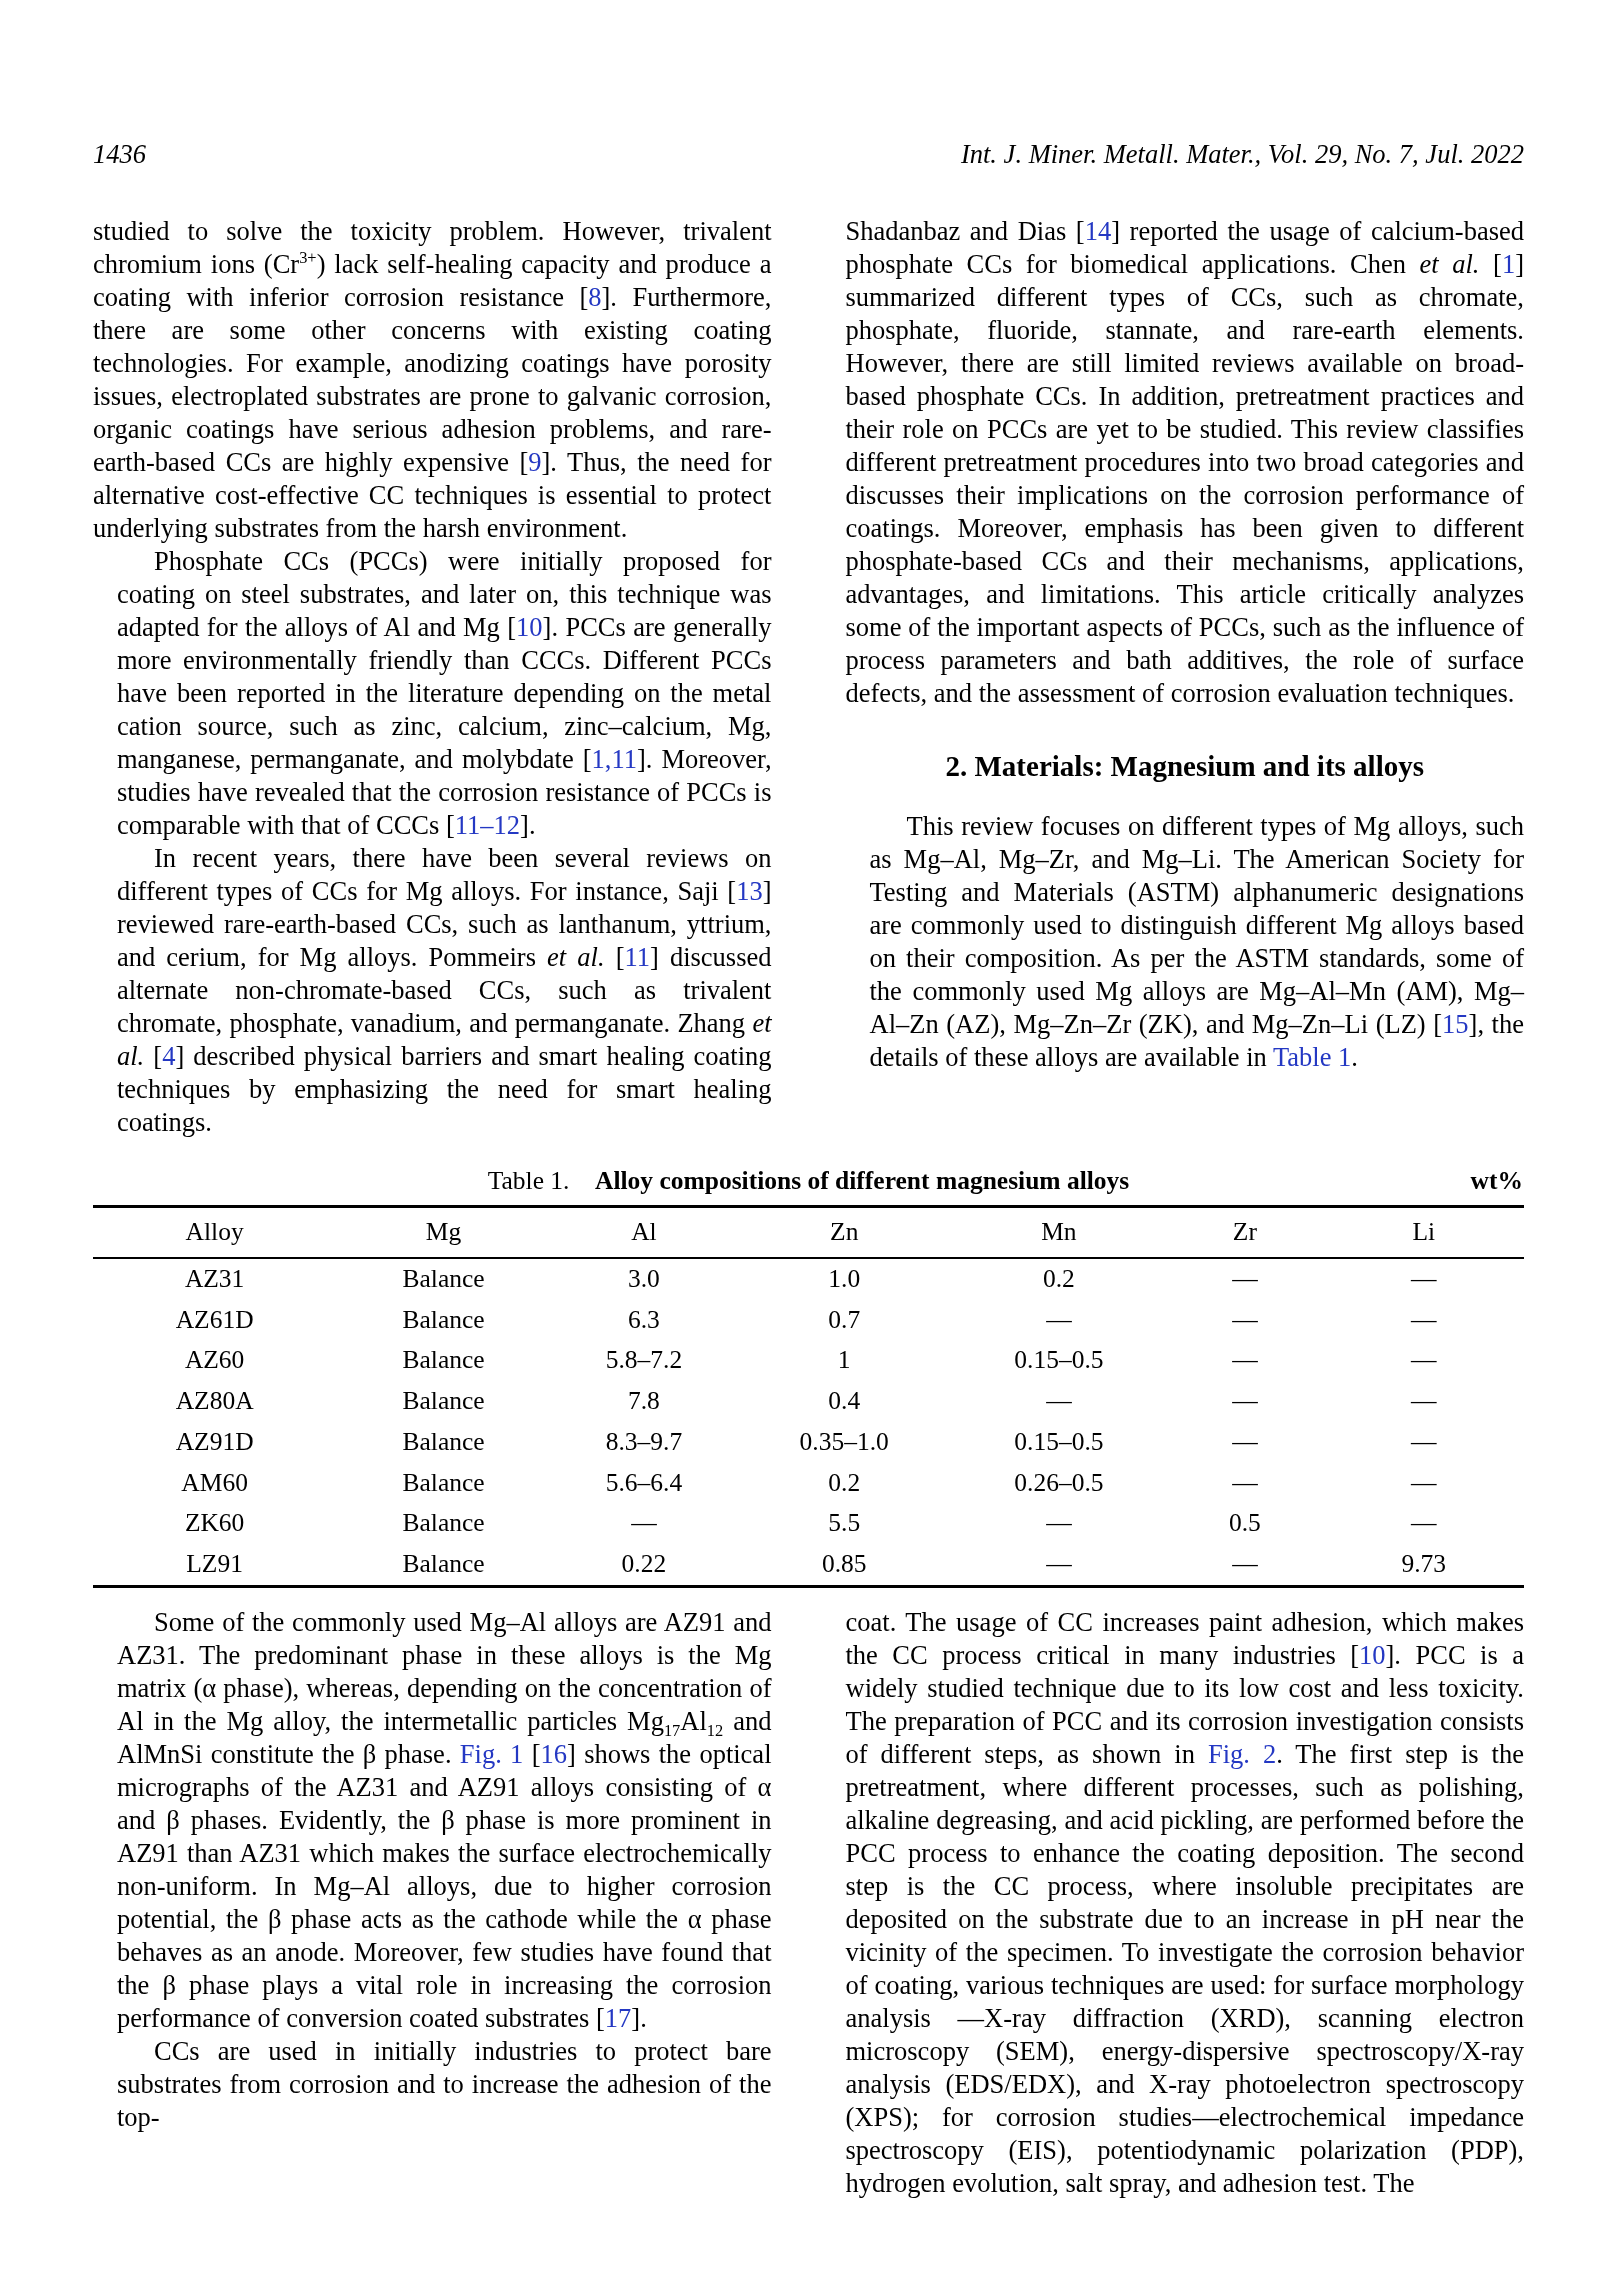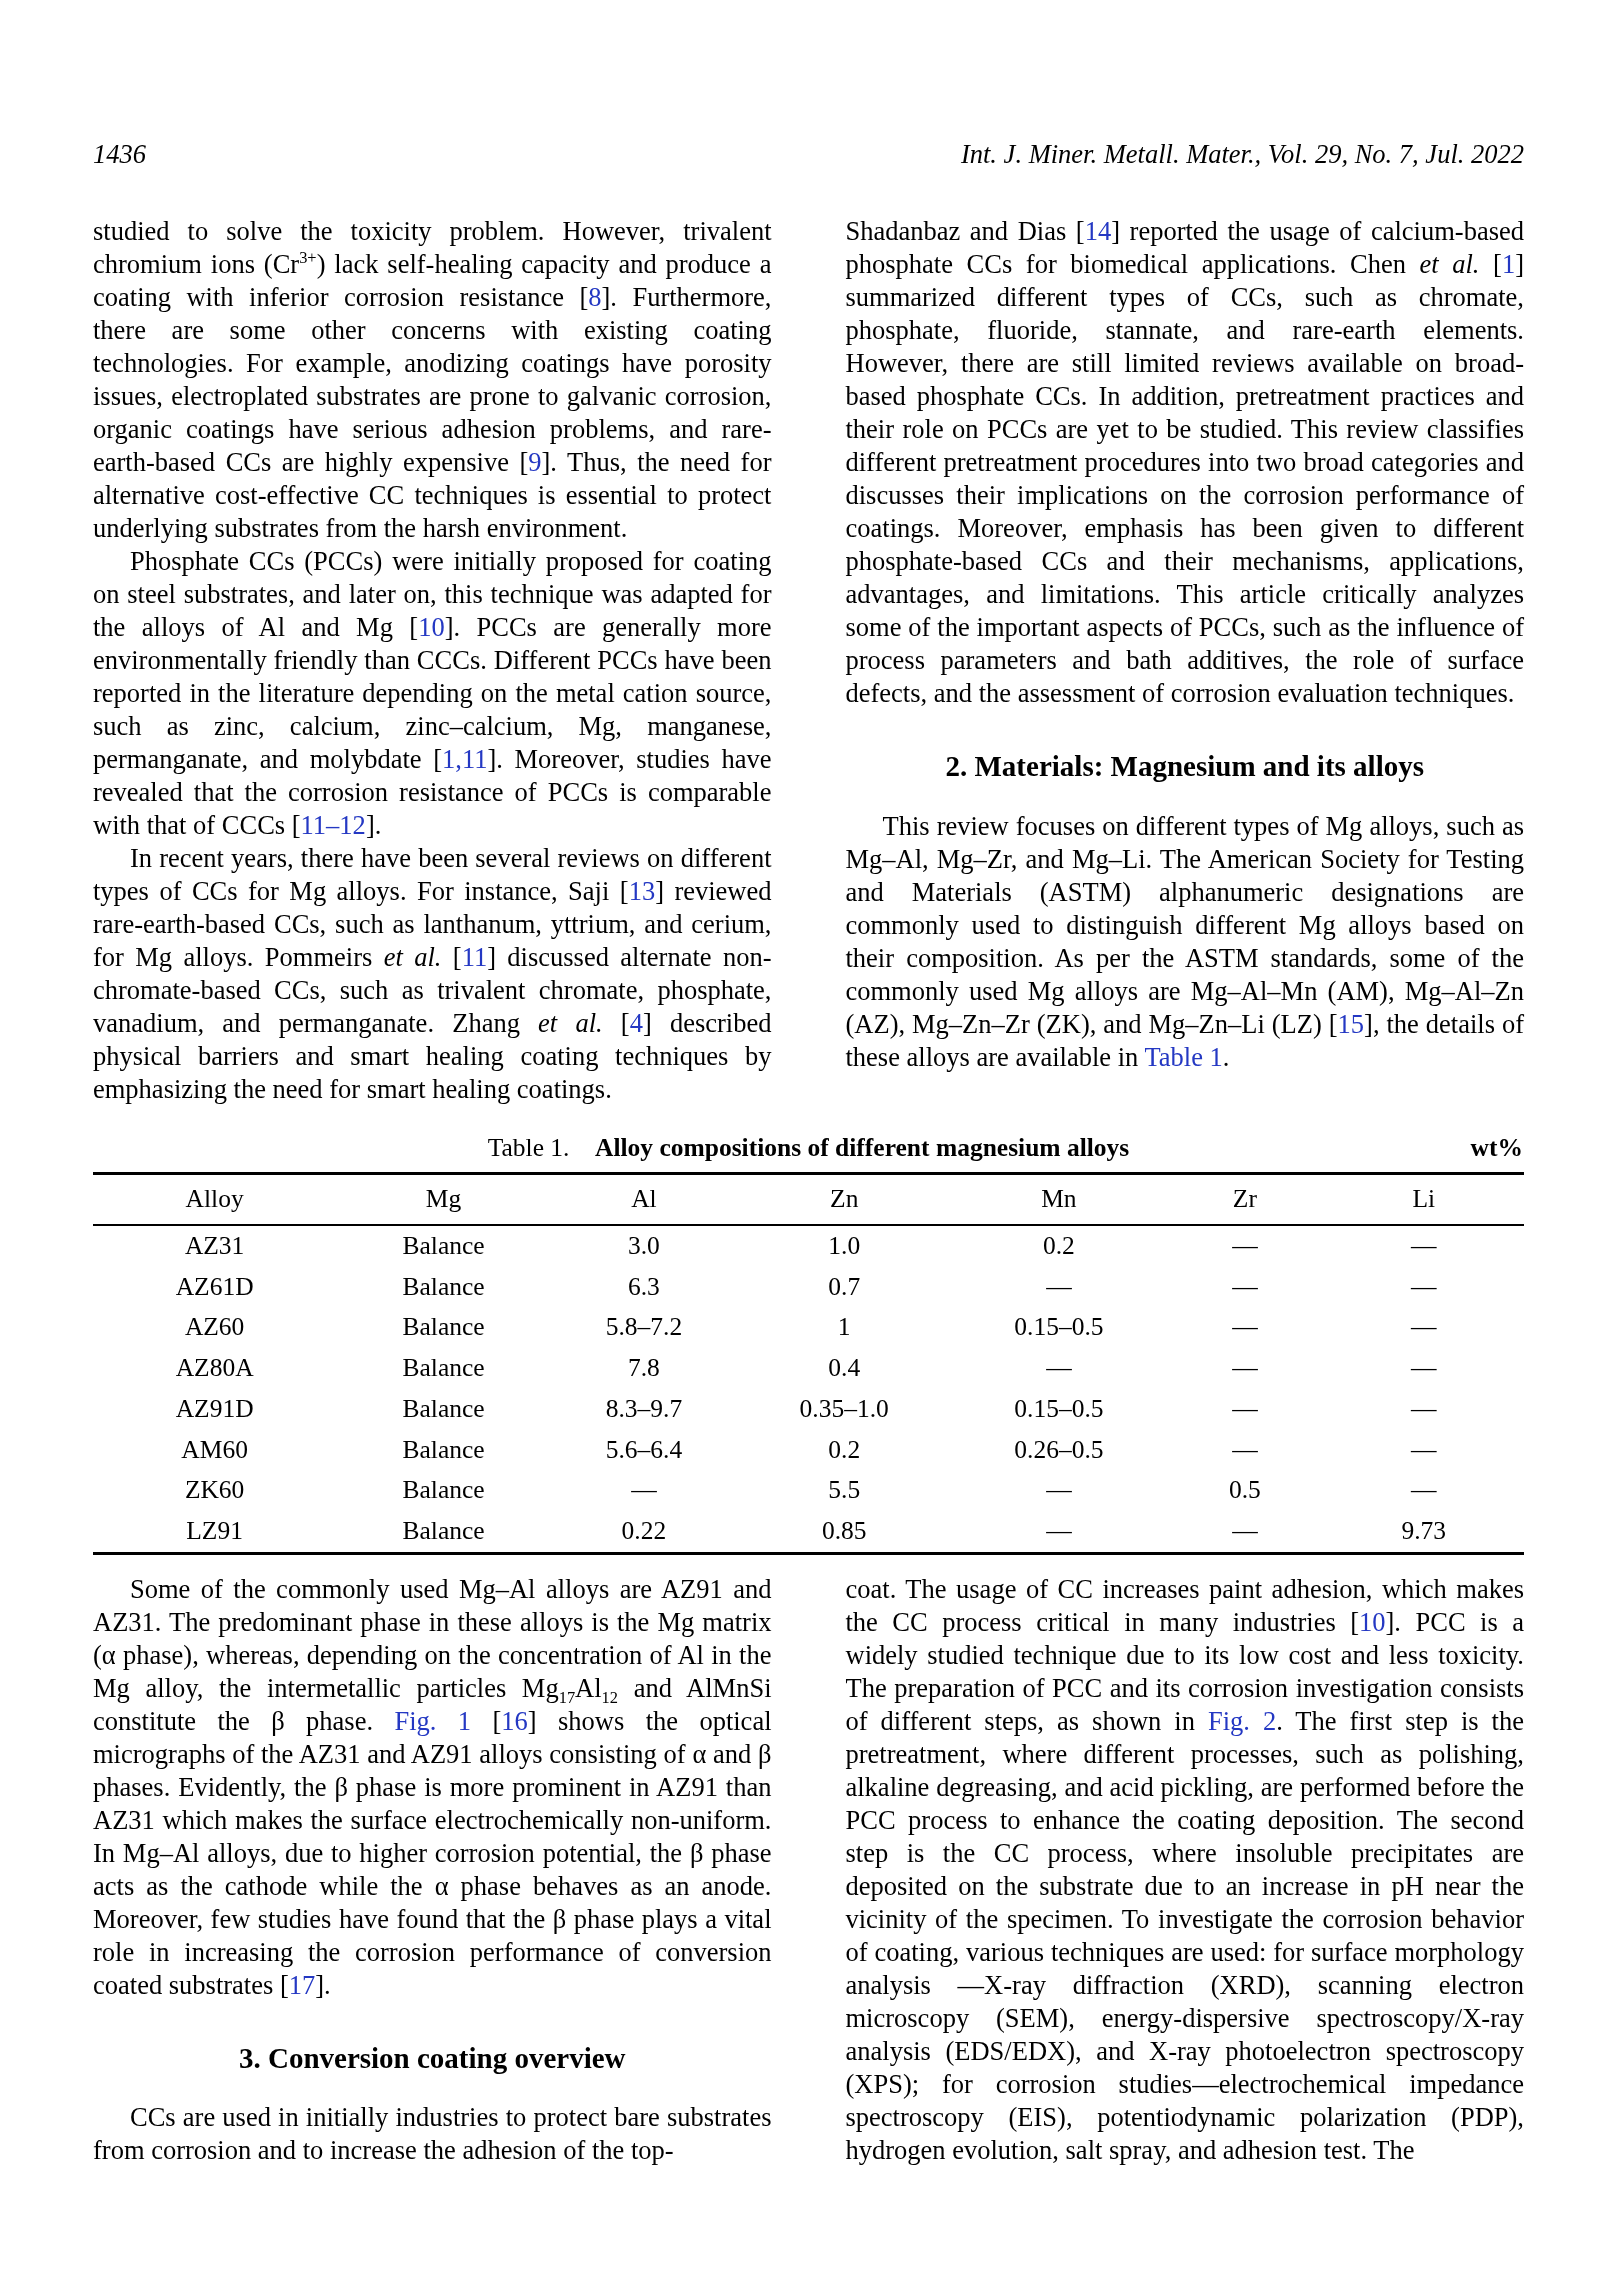--- a/index.html
+++ b/index.html
@@ -17,21 +17,21 @@
     font-style: italic; font-size: 26.5px; margin-bottom: 45px;
   }
   .pgnum { font-weight: normal; }
 
   .twocol { display: flex; gap: 74px; }
   .col {
     width: 688px; font-size: 26.5px; line-height: 33px;
     text-align: justify;
   }
   .para { margin: 0; }
-  .para.ind { text-indent: 37px; }
+  .para.ind { text-indent: 37px; margin-left: 24px; }
   .sec-h {
     font-size: 29px; font-weight: bold; text-align: center;
     margin: 39px 0 25.5px 0; line-height: 35px; text-indent: 0;
   }
   .ref { color: var(--link); }
   .it { font-style: italic; }
   sub { font-size: 0.62em; line-height: 0; }
   sup { font-size: 0.62em; line-height: 0; }
 
   .tableblock { margin-top: 25.5px; }
@@ -178,21 +178,20 @@
             <td>—</td>
             <td>9.73</td>
           </tr>
         </tbody>
     </table>
   </section>
 
   <section class="twocol bottomcols">
     <div class="col">
         <p class="para ind"><span>Some of the commonly used Mg–Al alloys are AZ91 and AZ31. The predominant phase in these alloys is the Mg matrix (α phase), whereas, depending on the concentration of Al in the Mg alloy, the intermetallic particles Mg</span><sub>17</sub><span>Al</span><sub>12</sub><span> and AlMnSi constitute the β phase. </span><span class="ref">Fig. 1</span><span> [</span><span class="ref">16</span><span>] shows the optical micrographs of the AZ31 and AZ91 alloys consisting of α and β phases. Evidently, the β phase is more prominent in AZ91 than AZ31 which makes the surface electrochemically non-uniform. In Mg–Al alloys, due to higher corrosion potential, the β phase acts as the cathode while the α phase behaves as an anode. Moreover, few studies have found that the β phase plays a vital role in increasing the corrosion performance of conversion coated substrates [</span><span class="ref">17</span><span>].</span></p>
-        <h2 class="sec-h">3. Conversion coating overview</h2>
         <p class="para ind"><span>CCs are used in initially industries to protect bare substrates from corrosion and to increase the adhesion of the top-</span></p>
       </div>
     <div class="col">
         <p class="para"><span>coat. The usage of CC increases paint adhesion, which makes the CC process critical in many industries [</span><span class="ref">10</span><span>]. PCC is a widely studied technique due to its low cost and less toxicity. The preparation of PCC and its corrosion investigation consists of different steps, as shown in </span><span class="ref">Fig. 2</span><span>. The first step is the pretreatment, where different processes, such as polishing, alkaline degreasing, and acid pickling, are performed before the PCC process to enhance the coating deposition. The second step is the CC process, where insoluble precipitates are deposited on the substrate due to an increase in pH near the vicinity of the specimen. To investigate the corrosion behavior of coating, various techniques are used: for surface morphology analysis —X-ray diffraction (XRD), scanning electron microscopy (SEM), energy-dispersive spectroscopy/X-ray analysis (EDS/EDX), and X-ray photoelectron spectroscopy (XPS); for corrosion studies—electrochemical impedance spectroscopy (EIS), potentiodynamic polarization (PDP), hydrogen evolution, salt spray, and adhesion test. The</span></p>
       </div>
   </section>
 
 </div>
 
 

